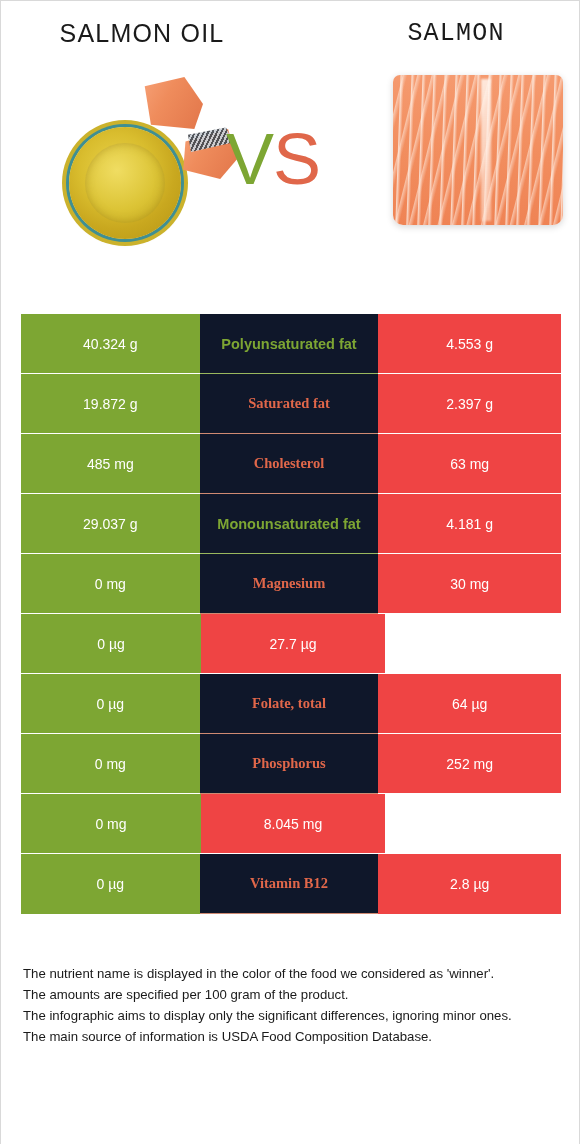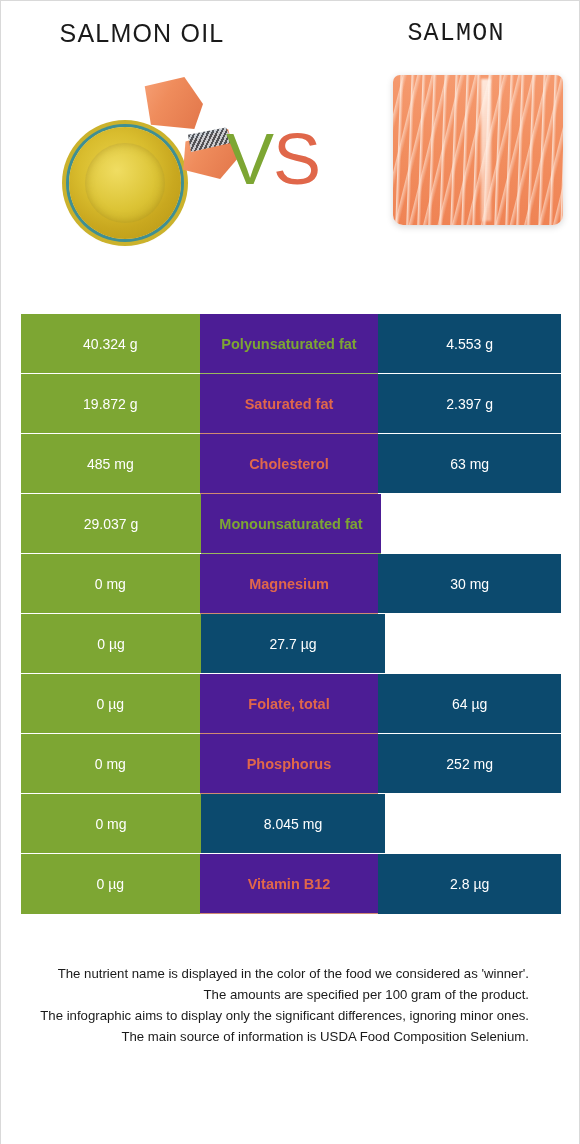--- a/index.html
+++ b/index.html
@@ -179,45 +179,45 @@
   .cell-left {
     width: 180px;
     margin-left: 20px;
     background: #7DA633;
     color: #ffffff;
     border-bottom: 1.5px solid #ffffff;
   }
   .cell-right {
     width: 184px;
     margin-right: 20px;
-    background: #0c4a6e;
+    background: #ef4444;
     color: #ffffff;
     border-bottom: 1.5px solid #ffffff;
   }
   .cell-mid {
     width: 180px;
-    background: #4c1d95;
+    background: #0f172a;
     font-weight: bold;
     font-size: 14.5px;
   }
   .cell-mid.winner-left  { color: #7DA633; border-bottom: 1px solid #9ab85e; }
-  .cell-mid.winner-right { color: #E0674A; border-bottom: 1px solid #cf8a72; }
+  .cell-mid.winner-right { color: #E0674A; border-bottom: 1px solid #cf8a72; font-family: Liberation Serif, serif; }
 
   .row:last-child .cell-left,
   .row:last-child .cell-right { border-bottom: none; }
 
   
   .footer {
     position: absolute;
     top: 962px;
     left: 0;
     width: 550px;
     padding: 0 22px;
     box-sizing: border-box;
-    text-align: right;
+    text-align: left;
     font-size: 13.2px;
     line-height: 21px;
     color: #1a1a1a;
   }
   .footer p { margin: 0; }
 </style>
 </head>
 <body>
 
 <div class="page">
@@ -255,20 +255,21 @@
         <div class="cell cell-right">2.397 g</div>
       </div>
       <div class="row">
         <div class="cell cell-left">485 mg</div>
         <div class="cell cell-mid winner-right">Cholesterol</div>
         <div class="cell cell-right">63 mg</div>
       </div>
       <div class="row">
         <div class="cell cell-left">29.037 g</div>
         <div class="cell cell-mid winner-left">Monounsaturated fat</div>
+        <div class="cell cell-right">4.181 g</div>
       </div>
       <div class="row">
         <div class="cell cell-left">0 mg</div>
         <div class="cell cell-mid winner-right">Magnesium</div>
         <div class="cell cell-right">30 mg</div>
       </div>
       <div class="row">
         <div class="cell cell-left">0 µg</div>
         <div class="cell cell-right">27.7 µg</div>
       </div>
@@ -290,16 +291,16 @@
         <div class="cell cell-left">0 µg</div>
         <div class="cell cell-mid winner-right">Vitamin B12</div>
         <div class="cell cell-right">2.8 µg</div>
       </div>
     </div>
 
   <div class="footer">
     <p>The nutrient name is displayed in the color of the food we considered as 'winner'.</p>
     <p>The amounts are specified per 100 gram of the product.</p>
     <p>The infographic aims to display only the significant differences, ignoring minor ones.</p>
-    <p>The main source of information is USDA Food Composition Selenium.</p>
+    <p>The main source of information is USDA Food Composition Database.</p>
   </div>
 
 </div>
 
 </body></html>

